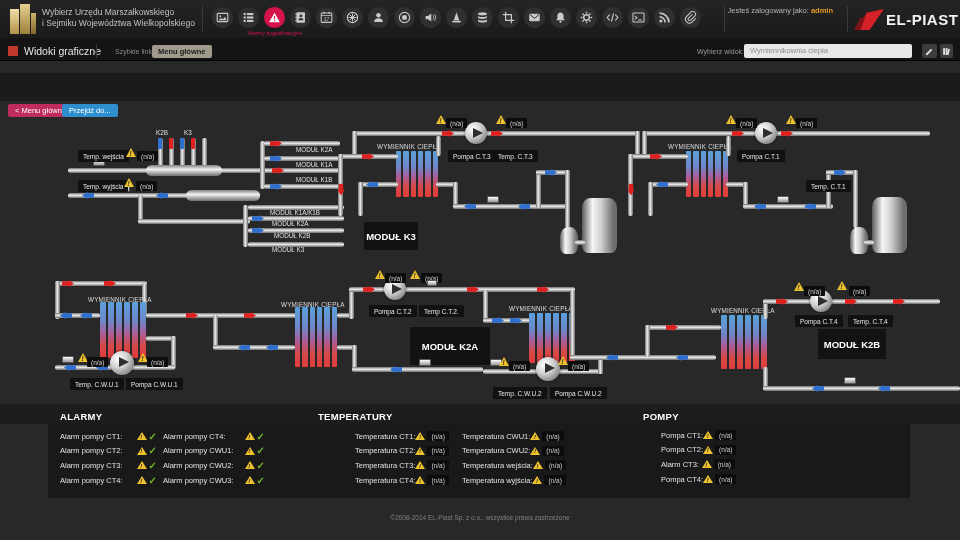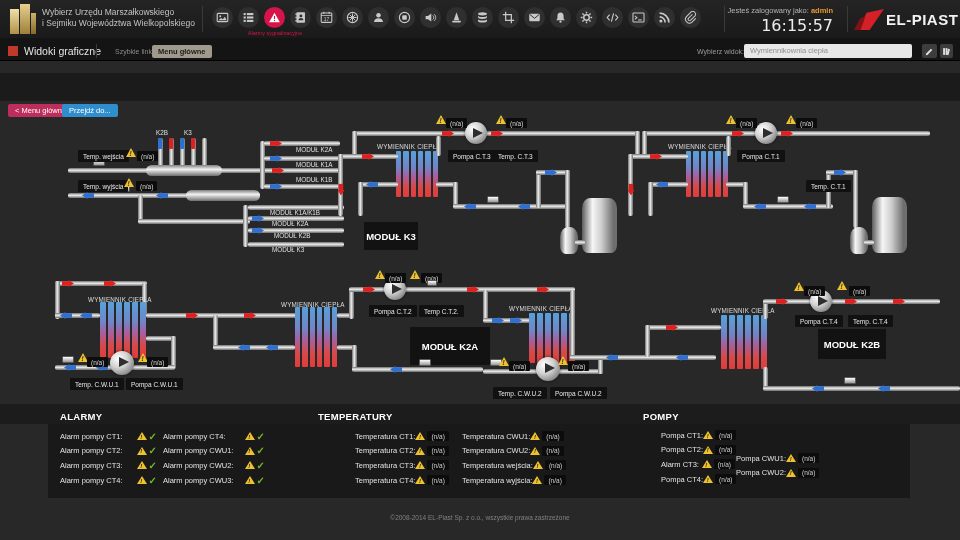--- a/index.html
+++ b/index.html
@@ -226,21 +226,20 @@
           <svg viewBox="0 0 16 16" fill="none" stroke="#c9c9c9" stroke-width="1.3">
             <path d="M10.5 4L5.4 9.1a1.8 1.8 0 0 0 2.5 2.5l5.4-5.4a3.4 3.4 0 0 0-4.8-4.8L3 6.9a4.9 4.9 0 0 0 6.9 6.9l4.6-4.6"></path>
           </svg>
         </span>
     </div>
     <div class="alarm-badge">Alarmy sygnalizacyjne</div>
 
     <div class="vdiv" style="left:724px;"></div>
     <div class="login">
       <div class="l1"><span>Jesteś zalogowany jako:</span> <b>admin</b></div>
-      <div class="clk">16:15:57</div>
     </div>
     <div class="vdiv" style="left:847px;"></div>
     <div class="flag">
         <i class="f1"></i>
         <i class="f2"></i>
       </div>
     <div class="brandtxt">EL-PIAST</div>
   </div>
 
   <div class="viewbar"></div>
@@ -678,31 +677,15 @@
         </span>
       </div>
       <div class="prow">
         <span class="plabel">Pompa CT4:</span>
         <span class="pval">
           <i class="warn-s"></i>
           <em class="nachip">(n/a)</em>
         </span>
       </div>
     </div>
-  <div class="pcol" style="left:736px;top:451px;width:82px;">
-      <div class="prow">
-        <span class="plabel">Pompa CWU1:</span>
-        <span class="pval">
-          <i class="warn-s"></i>
-          <em class="nachip">(n/a)</em>
-        </span>
-      </div>
-      <div class="prow">
-        <span class="plabel">Pompa CWU2:</span>
-        <span class="pval">
-          <i class="warn-s"></i>
-          <em class="nachip">(n/a)</em>
-        </span>
-      </div>
-    </div>
 
   <div class="footer">©2008-2014 EL-Piast Sp. z o.o., wszystkie prawa zastrzeżone</div>
 </div>
 
 </body></html>

